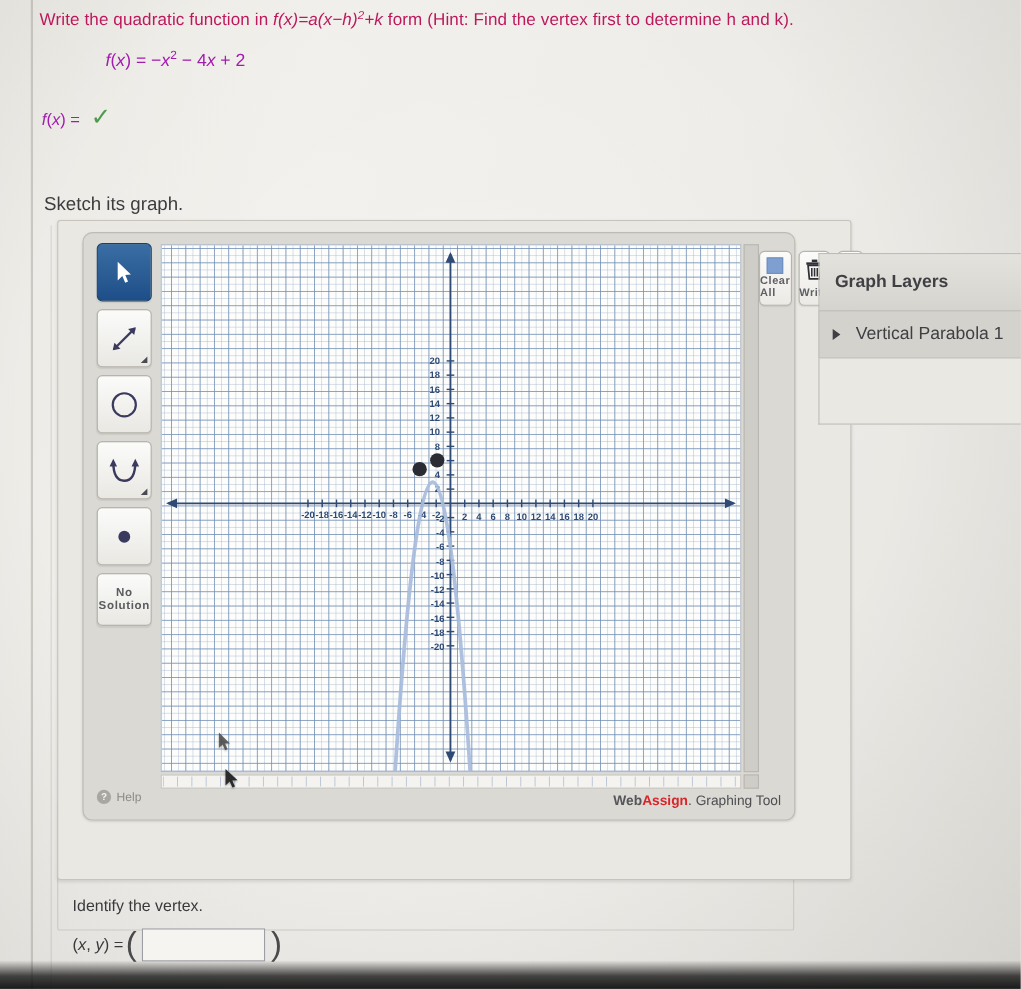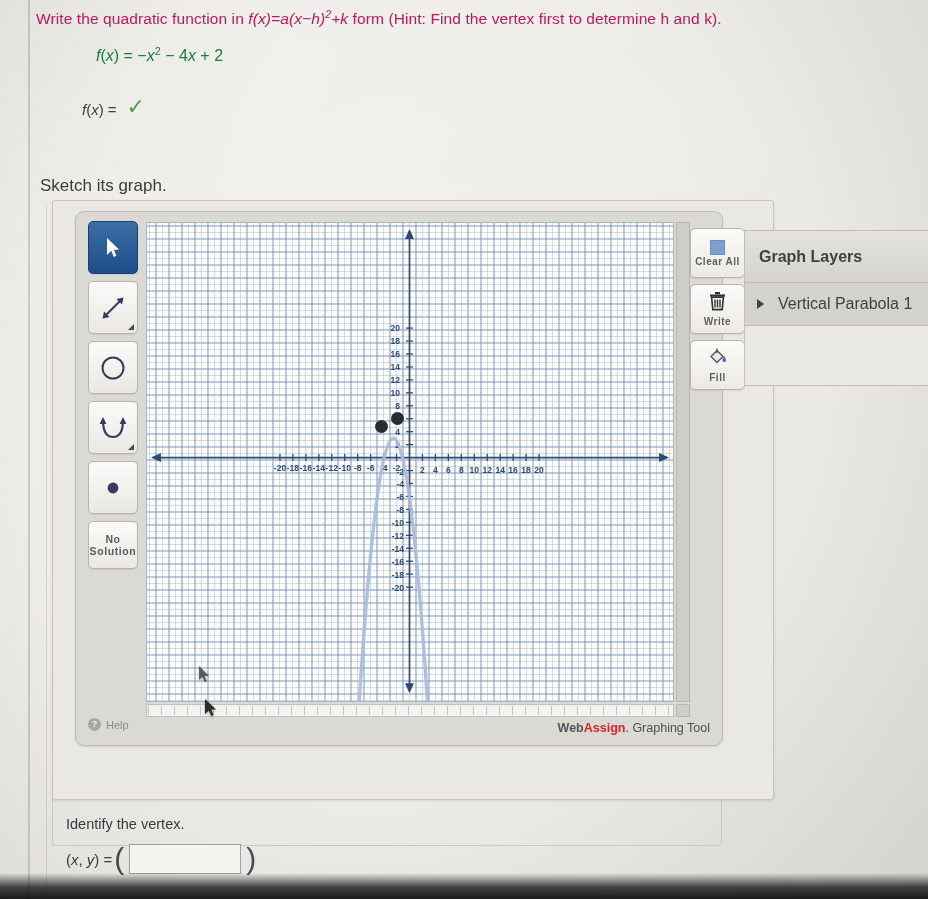--- a/index.html
+++ b/index.html
@@ -46,29 +46,29 @@
   .q-prompt{
     position:absolute; left:36px; top:10px; width:890px;
     font-size:15.5px; color:#be185d; letter-spacing:0.1px;
     white-space:nowrap;
   }
   .q-prompt i { font-style: italic; }
   sup { font-size: 0.68em; vertical-align: super; line-height: 0;}
 
   .q-func{
     position:absolute; left:96px; top:47px;
-    font-size:16px; color:#15803d;
+    font-size:16px; color:#a21caf;
   }
   .q-func i{ font-style: italic; }
 
   .answer-row{
     position:absolute; left:38px; top:98px;
     display:flex; align-items:center; gap:10px;
   }
-  .answer-lhs{ font-size:15px; color:#404040;margin-left:44px; }
+  .answer-lhs{ font-size:15px; color:#a21caf; }
   .answer-lhs i{ font-style:italic; }
   .answer-box{
     width:168px; height:52px;
     border:1.4px solid #9a9aa2;
     background:#f7f6f3;
     display:flex; align-items:center; justify-content:center;
     font-family:"Liberation Serif", serif;
     font-size:25px; color:#2f2f33;
     box-shadow: 0 1px 0 rgba(255,255,255,0.6) inset;
   }
@@ -197,21 +197,21 @@
   }
   .canvas-corner{
     position:absolute; left:600px; top:492px; width:14px; height:13px;
     background:#cfcdc7; border:1px solid #b9b7b1;
   }
 
   
   .actcol{
     position:absolute; left:614px; top:16px;
     width:58px;
-    display:flex; flex-direction:column; align-items:flex-start; gap:6px;
+    display:flex; flex-direction:row; align-items:flex-end; gap:6px;
   }
   .abtn{
     width:55px; height:50px;
     background:linear-gradient(#fbfbfa,#eceae5);
     border:1px solid #b6b4ad;
     border-radius:5px;
     display:flex; flex-direction:column; align-items:center; justify-content:center;
     gap:1px;
     box-shadow:0 1px 1px rgba(0,0,0,0.07);
   }

